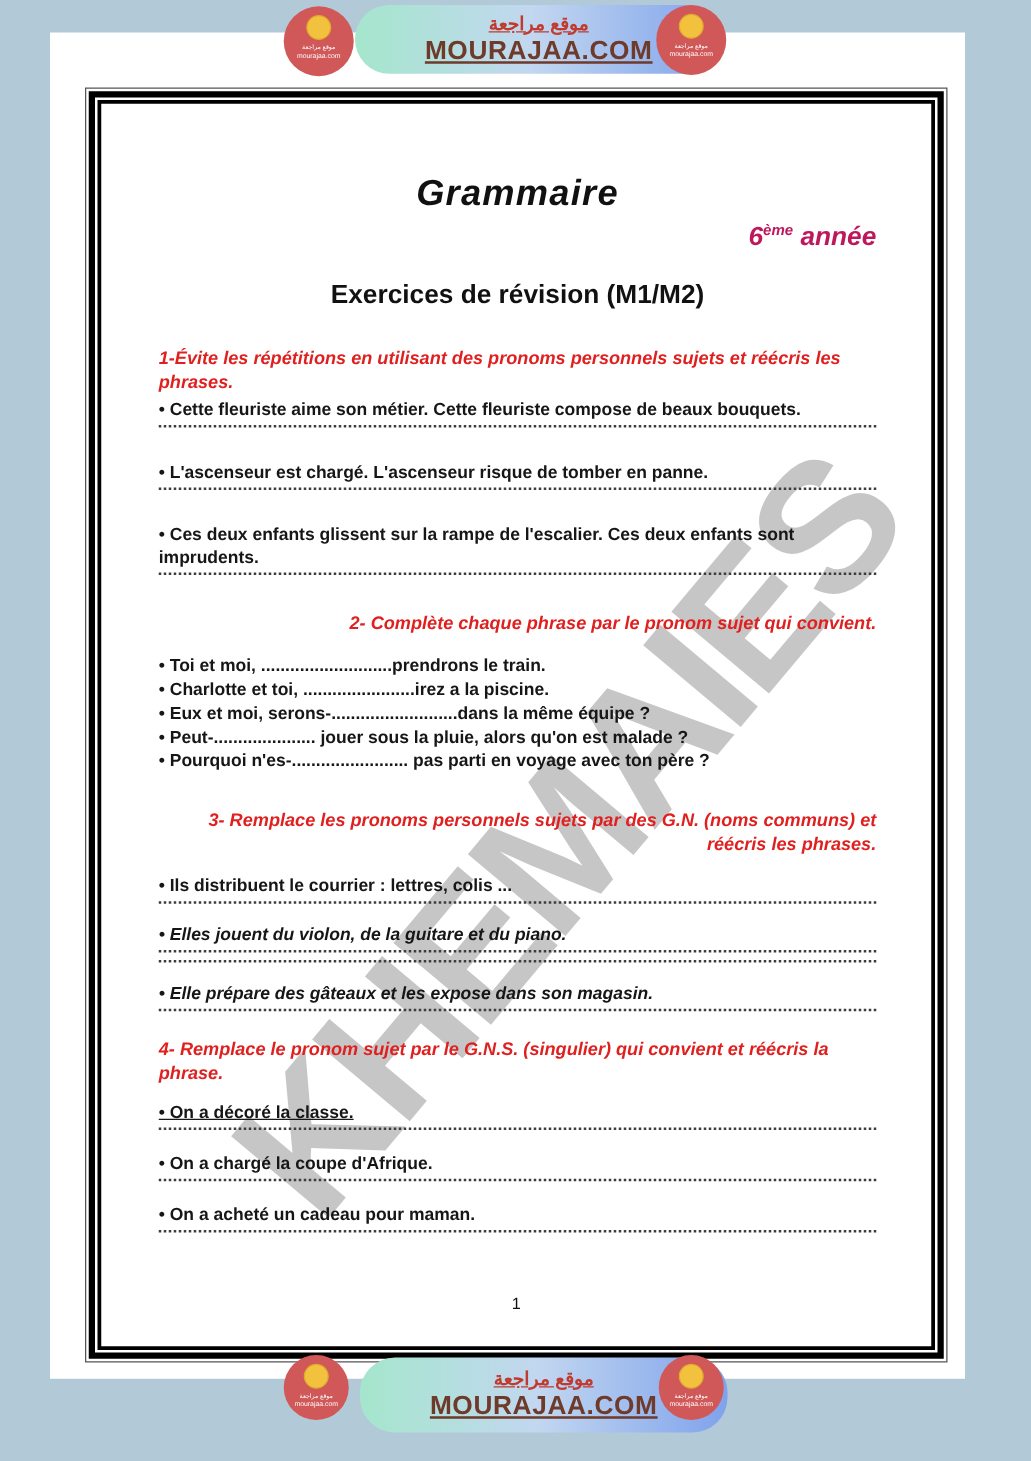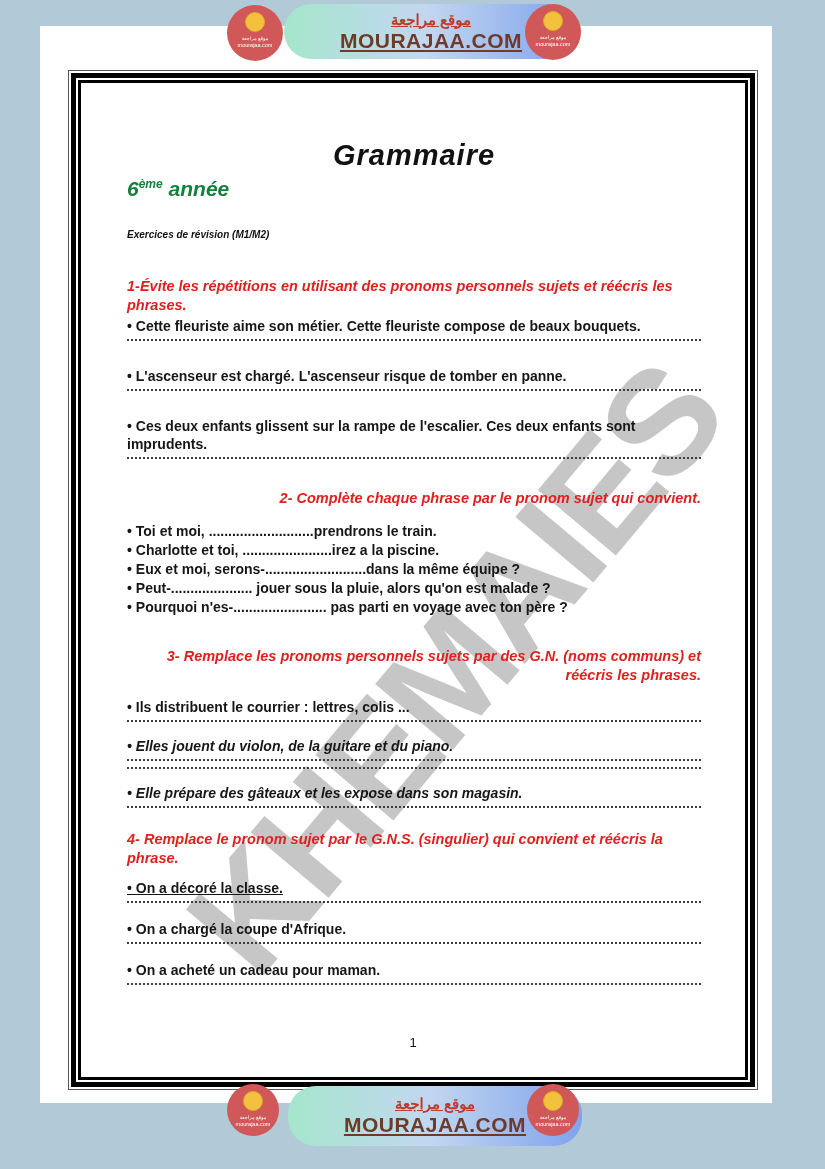--- a/index.html
+++ b/index.html
@@ -35,27 +35,27 @@
   .content {
     position:absolute; inset:0;
     padding:56px 44px 0 46px;
   }
 
   .doc-title {
     font-size:29px; font-weight:700; font-style:italic; color:#111;
     text-align:center; line-height:33px; letter-spacing:1px;
   }
   .grade-line {
-    font-size:21px; font-weight:700; font-style:italic; color:#15803d;
-    text-align:left; line-height:24px;
+    font-size:21px; font-weight:700; font-style:italic; color:#be185d;
+    text-align:right; line-height:24px;
   }
   .grade-line sup { font-size:12px; }
   .doc-subtitle {
-    margin-top:24px; font-size:10px; font-weight:700; font-style:italic;
-    color:#111; text-align:left; line-height:20px;
+    margin-top:24px; font-size:21px; font-weight:700; 
+    color:#111; text-align:center; line-height:20px;
   }
 
   .ex-heading {
     font-size:14.5px; font-weight:700; font-style:italic; color:#e01f1f;
     line-height:19px;
   }
   .item {
     font-size:14px; font-weight:700; color:#161616; line-height:18px;
   }
   .dots {

